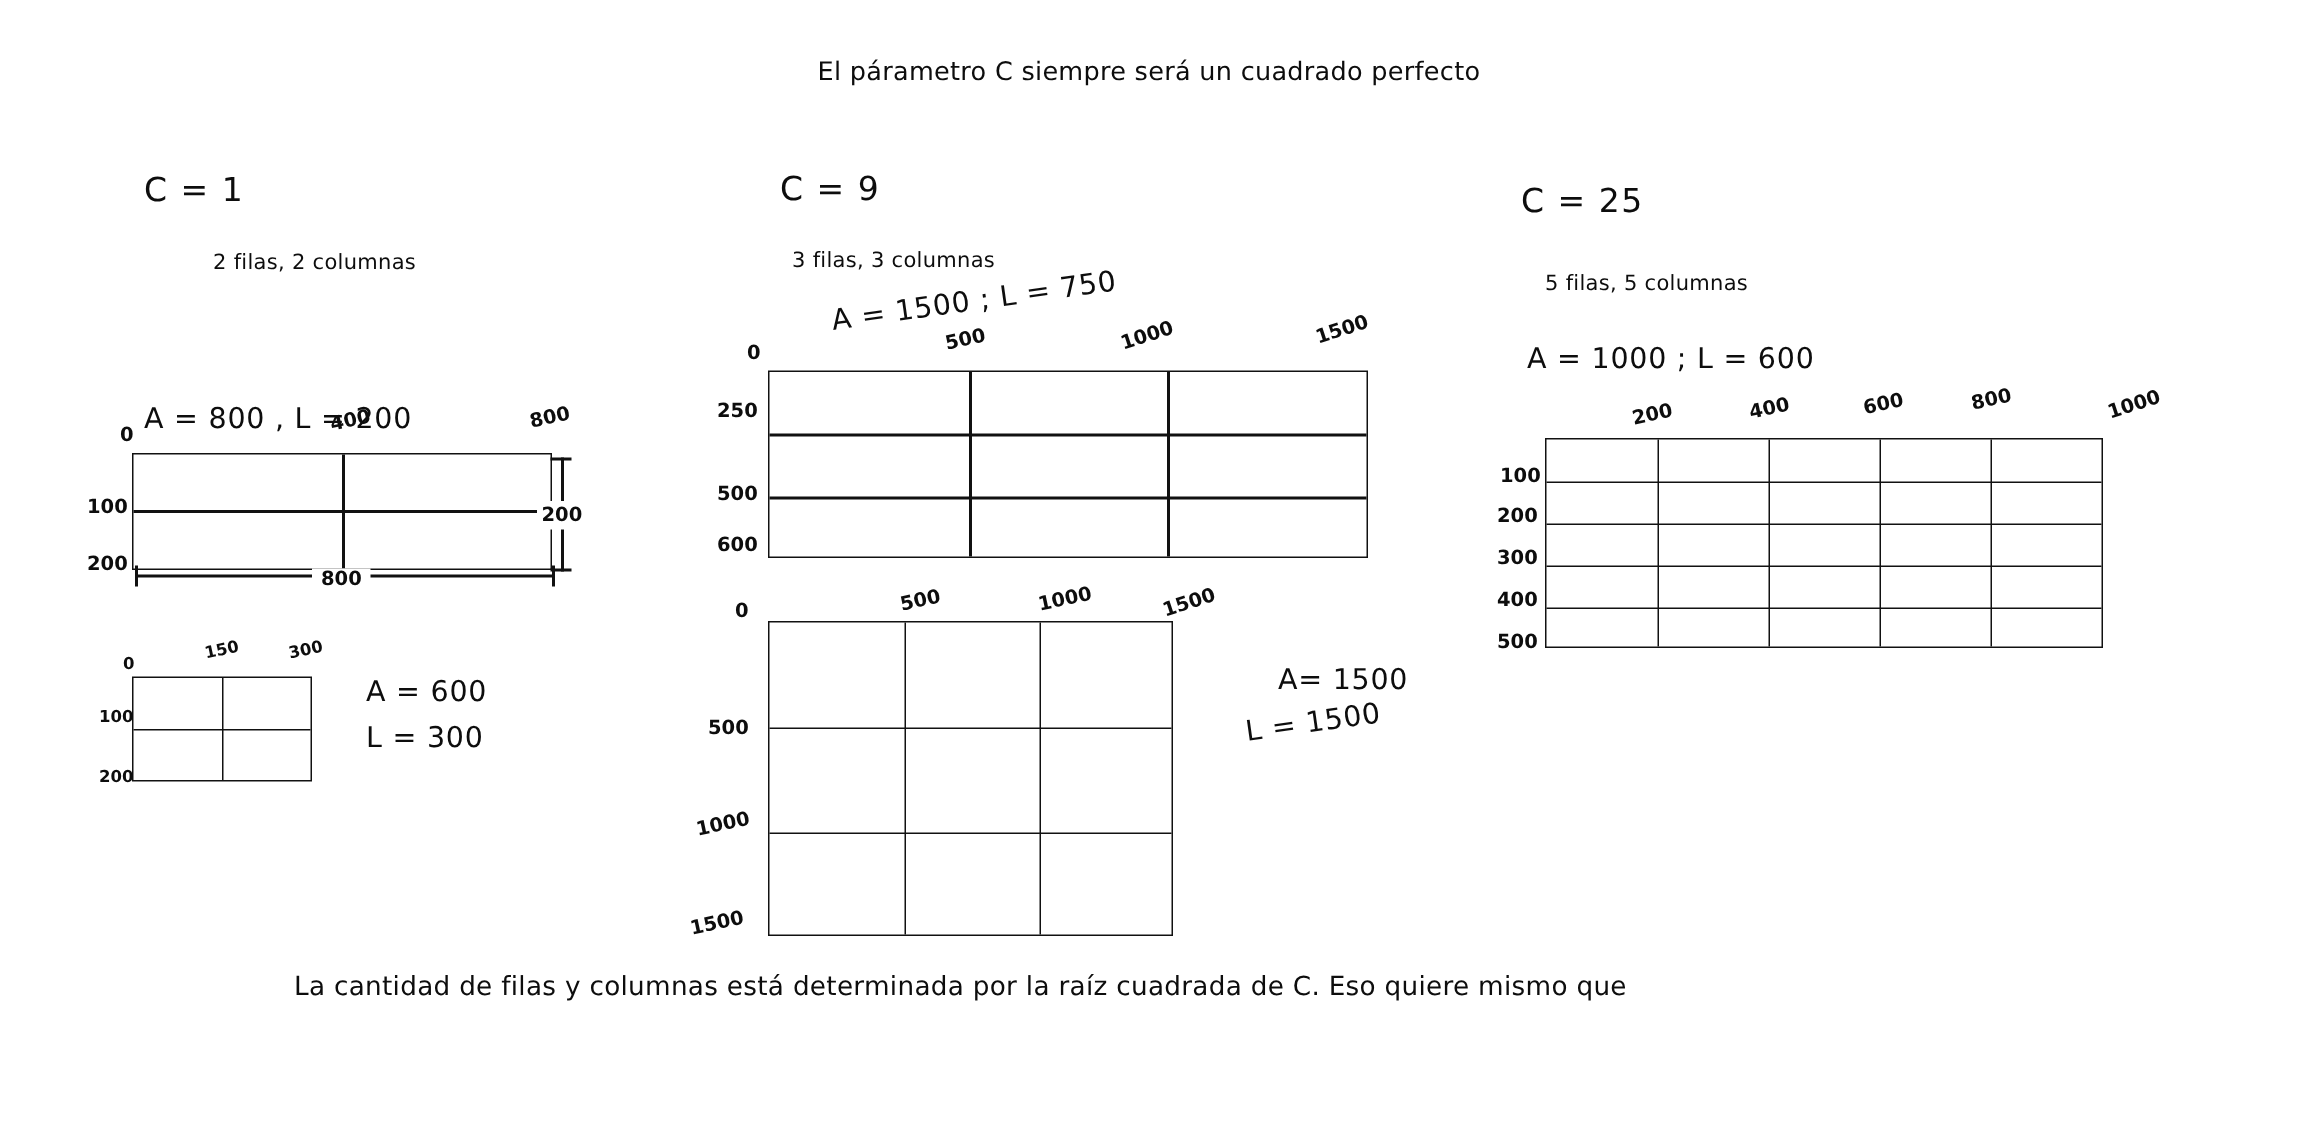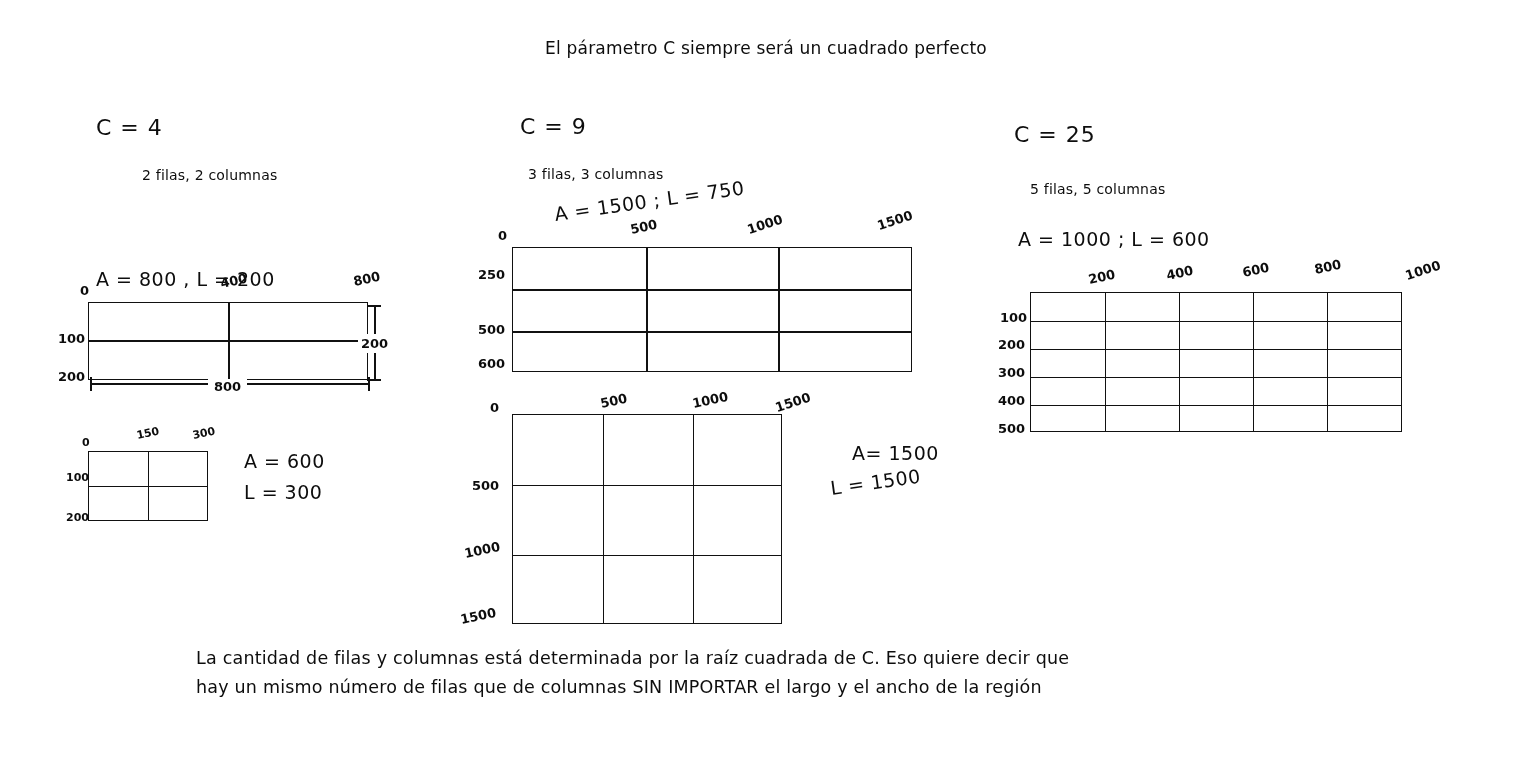--- a/index.html
+++ b/index.html
@@ -68,21 +68,21 @@
   }
   .rot-a { display:inline-block; transform: rotate(-18deg); transform-origin: left bottom; }
   .rot-b { display:inline-block; transform: rotate(-12deg); transform-origin: left bottom; }
   .rot-c { display:inline-block; transform: rotate(-8deg);  transform-origin: left bottom; }
 </style>
 </head>
 <body>
 
 <div class="abs hand" id="title">El párametro C siempre será un cuadrado perfecto</div>
 
-<div class="abs hand case-title" style="left:96px; top:115px;">C = 4</div>
+<div class="abs hand case-title" style="left:96px; top:115px;">C = 1</div>
 <div class="abs hand case-sub" style="left:142px; top:167px;">2 filas, 2 columnas</div>
 <div class="abs hand formula" style="left:96px; top:240px;margin-top:28px;">A = 800 ,  L = 200</div>
 
 <div class="grid" style="left:88px; top:302px; width:280px; height:78px;">
   <div class="vline" style="left:139px;"></div>
   <div class="hline" style="top:37px;"></div>
 </div>
 <div class="abs hand axis-lbl" style="left:80px; top:283px;">0</div>
 <div class="abs hand axis-lbl" style="left:222px; top:276px;"><span class="rot-b">400</span></div>
 <div class="abs hand axis-lbl" style="left:355px; top:274px;"><span class="rot-b">800</span></div>
@@ -164,15 +164,14 @@
 <div class="abs hand axis-lbl" style="left:1244px; top:265px;"><span class="rot-b">600</span></div>
 <div class="abs hand axis-lbl" style="left:1316px; top:262px;"><span class="rot-b">800</span></div>
 <div class="abs hand axis-lbl" style="left:1408px; top:268px;"><span class="rot-a">1000</span></div>
 <div class="abs hand axis-lbl" style="left:1000px; top:310px;">100</div>
 <div class="abs hand axis-lbl" style="left:998px; top:337px;">200</div>
 <div class="abs hand axis-lbl" style="left:998px; top:365px;">300</div>
 <div class="abs hand axis-lbl" style="left:998px; top:393px;">400</div>
 <div class="abs hand axis-lbl" style="left:998px; top:421px;">500</div>
 
 <div class="abs hand" id="footer">
-  <div>La cantidad de filas y columnas está determinada por la raíz cuadrada de C. Eso quiere decir que</div>
-  <div>hay un mismo número de filas que de columnas SIN IMPORTAR el largo y el ancho de la región</div>
+  <div>La cantidad de filas y columnas está determinada por la raíz cuadrada de C. Eso quiere mismo que</div>
 </div>
 
 </body></html>

